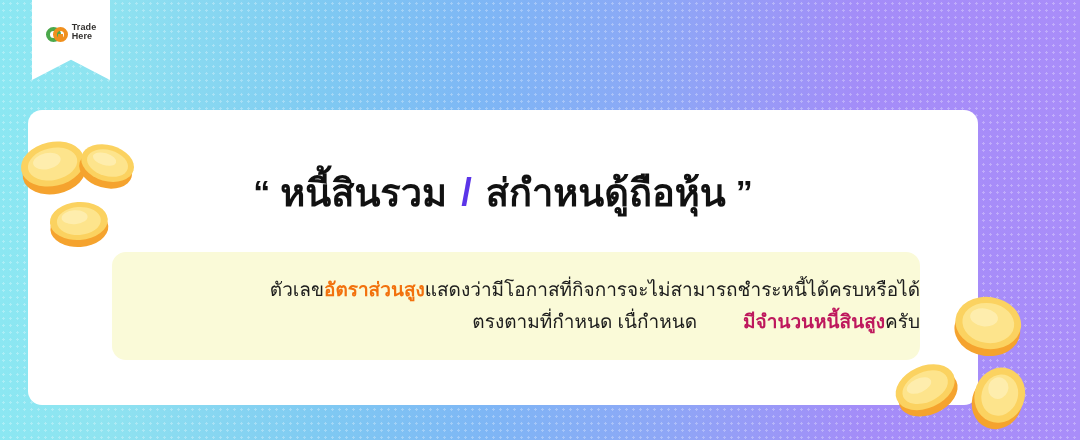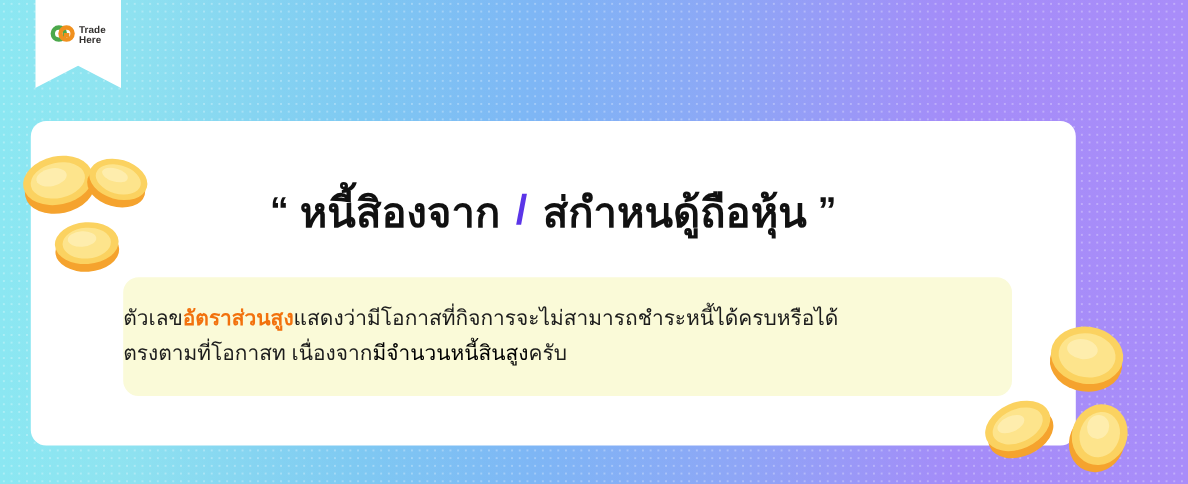--- a/index.html
+++ b/index.html
@@ -27,21 +27,21 @@
 
   
   #ribbon {
     position:absolute; left:32px; top:-4px;
     width:78px; height:84px;
     background:#ffffff;
     clip-path:polygon(0 0,100% 0,100% 100%,50% 76%,0 100%);
     display:flex; align-items:center; justify-content:center;
     z-index:6;
   }
-  #logo-wrap { display:flex; align-items:flex-start; gap:4px; margin-top:-12px; }
+  #logo-wrap { display:flex; align-items:flex-end; gap:4px; margin-top:-12px; }
   #logo-mark { width:22px; height:15px; position:relative; }
   #logo-mark .ring { position:absolute; top:0; width:15px; height:15px; border-radius:50%; border:4px solid; }
   #logo-mark .ring-green { left:0; border-color:#4BA84B; }
   #logo-mark .ring-orange { left:7px; border-color:#F0901E; }
   #logo-mark .ring-orange::after {
     content:""; position:absolute; left:1px; top:3px;
     width:5px; height:4px; background:#F0901E;
   }
   #logo-text { font-size:9px; font-weight:bold; line-height:9.5px; color:#33312F; letter-spacing:.1px; }
 
@@ -81,27 +81,27 @@
   #formula .slash { color:#5B35E8; padding:0 4px; }
   #formula .sp { display:inline-block; width:10px; }
 
   
   #note {
     position:absolute; left:112px; top:252px;
     width:808px; height:108px;
     background:#FAFAD8;
     border-radius:14px;
     display:flex; flex-direction:column;
-    align-items:flex-start; justify-content:center;
+    align-items:flex-end; justify-content:center;
     gap:6px;
     z-index:4;
   }
   .note-line { font-size:19px; color:#1C1C1C; line-height:26px; white-space:nowrap; }
   .hl-orange { color:#F2710D; font-weight:bold; }
-  .hl-dark { color:#000000; font-weight:normal; }
+  .hl-dark { color:#be185d; font-weight:bold;margin-left:46px; }
 
   
   .coin { position:absolute; z-index:3; }
   .coin svg { display:block; width:100%; height:100%; }
   #coin-l1 { left:18px;  top:136px; width:70px;  height:60px;  transform:rotate(-12deg); }
   #coin-l2 { left:78px;  top:140px; width:58px;  height:50px;  transform:rotate(16deg); }
   #coin-l3 { left:48px;  top:196px; width:62px;  height:54px;  transform:rotate(-4deg); }
   #coin-r1 { left:952px; top:292px; width:72px;  height:66px;  transform:rotate(8deg); }
   #coin-r2 { left:893px; top:360px; width:66px;  height:58px;  transform:rotate(-24deg); }
   #coin-r3 { left:968px; top:362px; width:62px;  height:70px;  transform:rotate(22deg); }
@@ -175,31 +175,31 @@
         <div>Trade</div>
         <div>Here</div>
       </div>
     </div>
   </div>
 
 
   <div id="formula">
     <span class="q">“</span>
     <span class="sp"></span>
-    <span>หนี้สิองจาก</span>
+    <span>หนี้สินรวม</span>
     <span class="sp"></span>
     <span class="slash">/</span>
     <span class="sp"></span>
     <span>ส่กำหนดู้ถือหุ้น</span>
     <span class="sp"></span>
     <span class="q">”</span>
   </div>
 
   <div id="note">
     <div class="note-line">
       <span>ตัวเลข</span><span class="hl-orange">อัตราส่วนสูง</span><span>แสดงว่ามีโอกาสที่กิจการจะไม่สามารถชำระหนี้ได้ครบหรือได้</span>
     </div>
     <div class="note-line">
-      <span>ตรงตามที่โอกาสท เนื่องจาก</span><span class="hl-dark">มีจำนวนหนี้สินสูง</span><span>ครับ</span>
+      <span>ตรงตามที่กำหนด เนื่กำหนด</span><span class="hl-dark">มีจำนวนหนี้สินสูง</span><span>ครับ</span>
     </div>
   </div>
 
 </div>
 
 </body></html>

